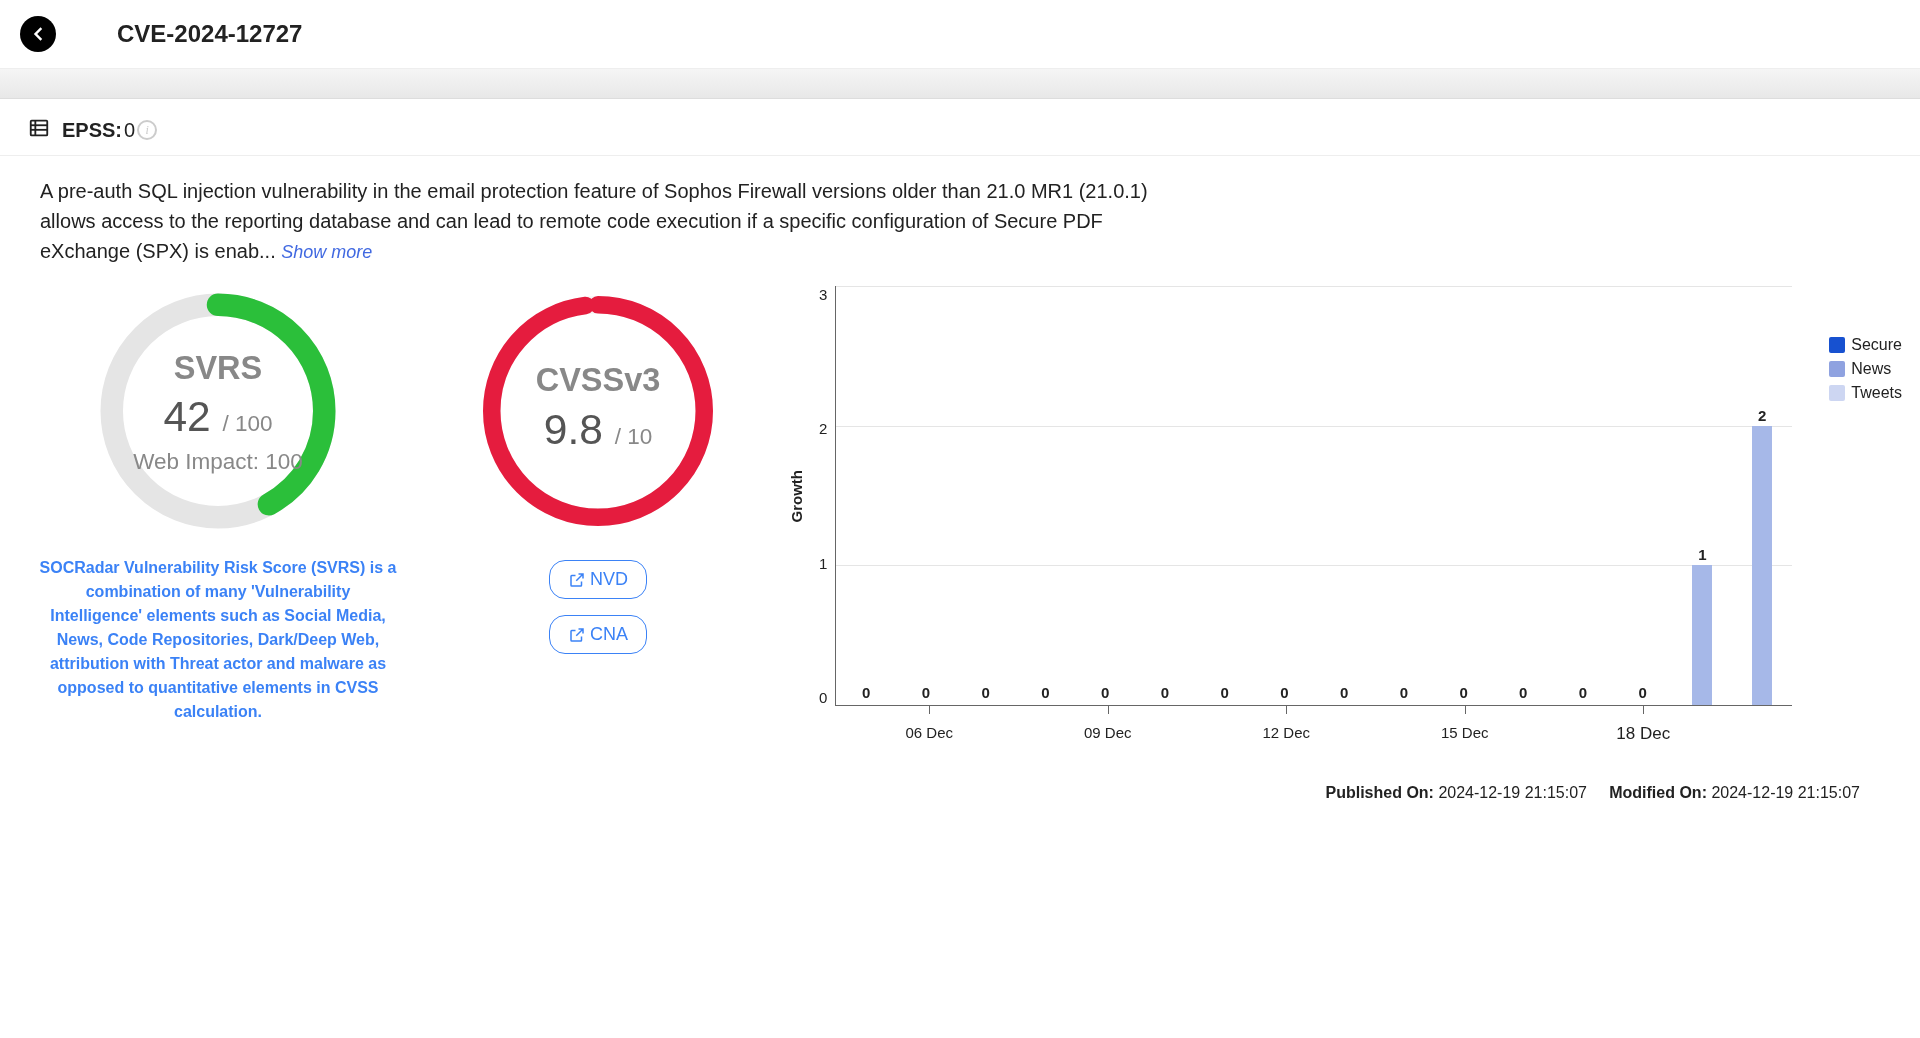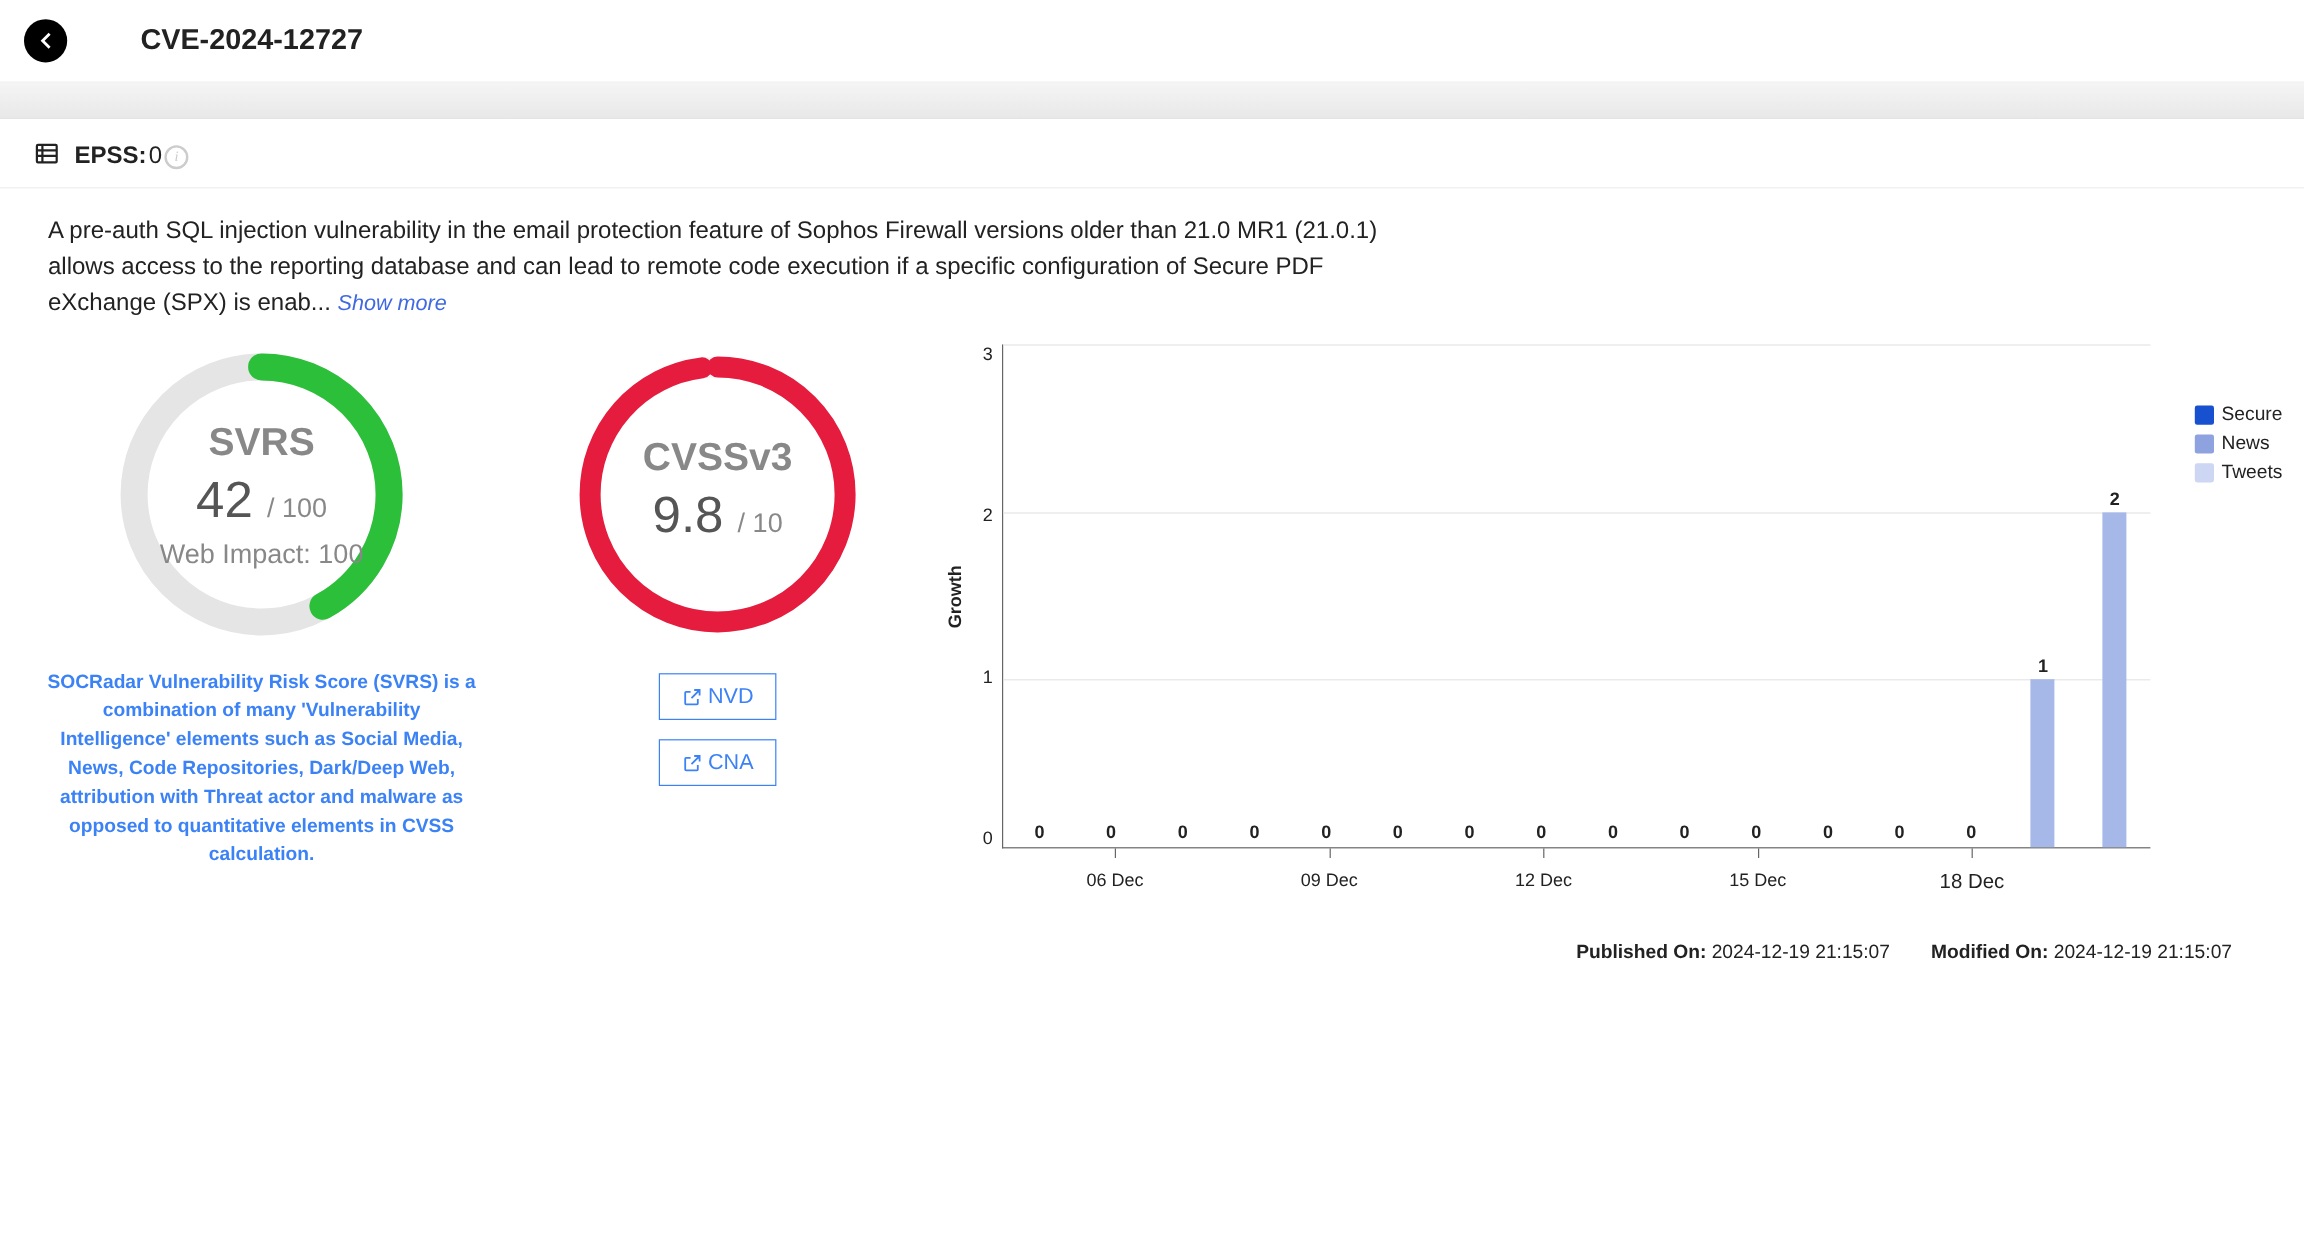--- a/index.html
+++ b/index.html
@@ -20,39 +20,39 @@
 .panels { display: flex; padding: 10px 28px 20px; gap: 40px; align-items: flex-start; }
 .gauge-col { width: 380px; display: flex; flex-direction: column; align-items: center; }
 .gauge-svg { width: 250px; height: 250px; }
 .gauge-center { text-align: center; }
 .g-label { font-size: 26px; font-weight: 600; color: #888; }
 .g-score { font-size: 34px; font-weight: 400; color: #555; margin-top: 4px; }
 .g-denom { font-size: 18px; color: #888; }
 .g-sub { font-size: 18px; color: #888; margin-top: 6px; }
 .svrs-note { text-align: center; font-size: 16px; color: #3b82f6; font-weight: 600; line-height: 1.5; margin-top: 20px; padding: 0 10px; }
 .ext-links { display: flex; flex-direction: column; gap: 16px; margin-top: 24px; align-items: center; }
-.ext-btn { display: flex; align-items: center; gap: 4px; border: 1.5px solid #3b82f6; color: #3b82f6; padding: 8px 18px; border-radius: 0; font-size: 18px; font-weight: 500; cursor: pointer; background: #fff; }
+.ext-btn { display: flex; align-items: center; gap: 4px; border: 1.5px solid #3b82f6; color: #3b82f6; padding: 8px 18px; border-radius: 16px; font-size: 18px; font-weight: 500; cursor: pointer; background: #fff; }
 .ext-btn svg { width: 18px; height: 18px; stroke: #3b82f6; fill: none; stroke-width: 2; }
 .chart-col { flex: 1; position: relative; }
 .chart-wrap { display: flex; }
 .y-axis-label { writing-mode: vertical-rl; transform: rotate(180deg); font-size: 15px; font-weight: 600; align-self: center; margin-right: 6px; }
 .y-ticks { display: flex; flex-direction: column; justify-content: space-between; height: 420px; padding: 0 8px; text-align: right; font-size: 15px; }
 .plot { position: relative; flex: 1; height: 420px; border-left: 1px solid #666; border-bottom: 1px solid #666; }
 .grid-line { position: absolute; left: 0; right: 0; border-top: 1px solid #e5e5e5; }
 .bars { position: absolute; inset: 0; display: flex; align-items: flex-end; }
 .bar-slot { flex: 1; display: flex; flex-direction: column; align-items: center; justify-content: flex-end; height: 100%; position: relative; }
 .bar-val { font-size: 15px; font-weight: 600; margin-bottom: 2px; }
 .bar-rect { width: 20px; background: #a6b8e8; }
 .x-ticks { display: flex; margin-left: 0; }
 .x-ticks-inner { flex: 1; display: flex; }
 .legend { position: absolute; right: -10px; top: 50px; font-size: 16px; }
 .legend-item { display: flex; align-items: center; gap: 6px; margin-bottom: 6px; }
 .swatch { width: 16px; height: 16px; border-radius: 2px; }
 .meta-row { text-align: right; padding: 20px 60px 20px 0; font-size: 16px; }
-.meta-row b { font-weight: 700; margin-left: 12px; }
+.meta-row b { font-weight: 700; }
 .spacer-left { width: 34px; }
 </style>
 </head>
 <body>
 
 <div class="header">
   <div class="back-btn">
     <svg viewBox="0 0 24 24">
         <path d="M15 4l-8 8 8 8 2-2-6-6 6-6z"></path>
       </svg>

